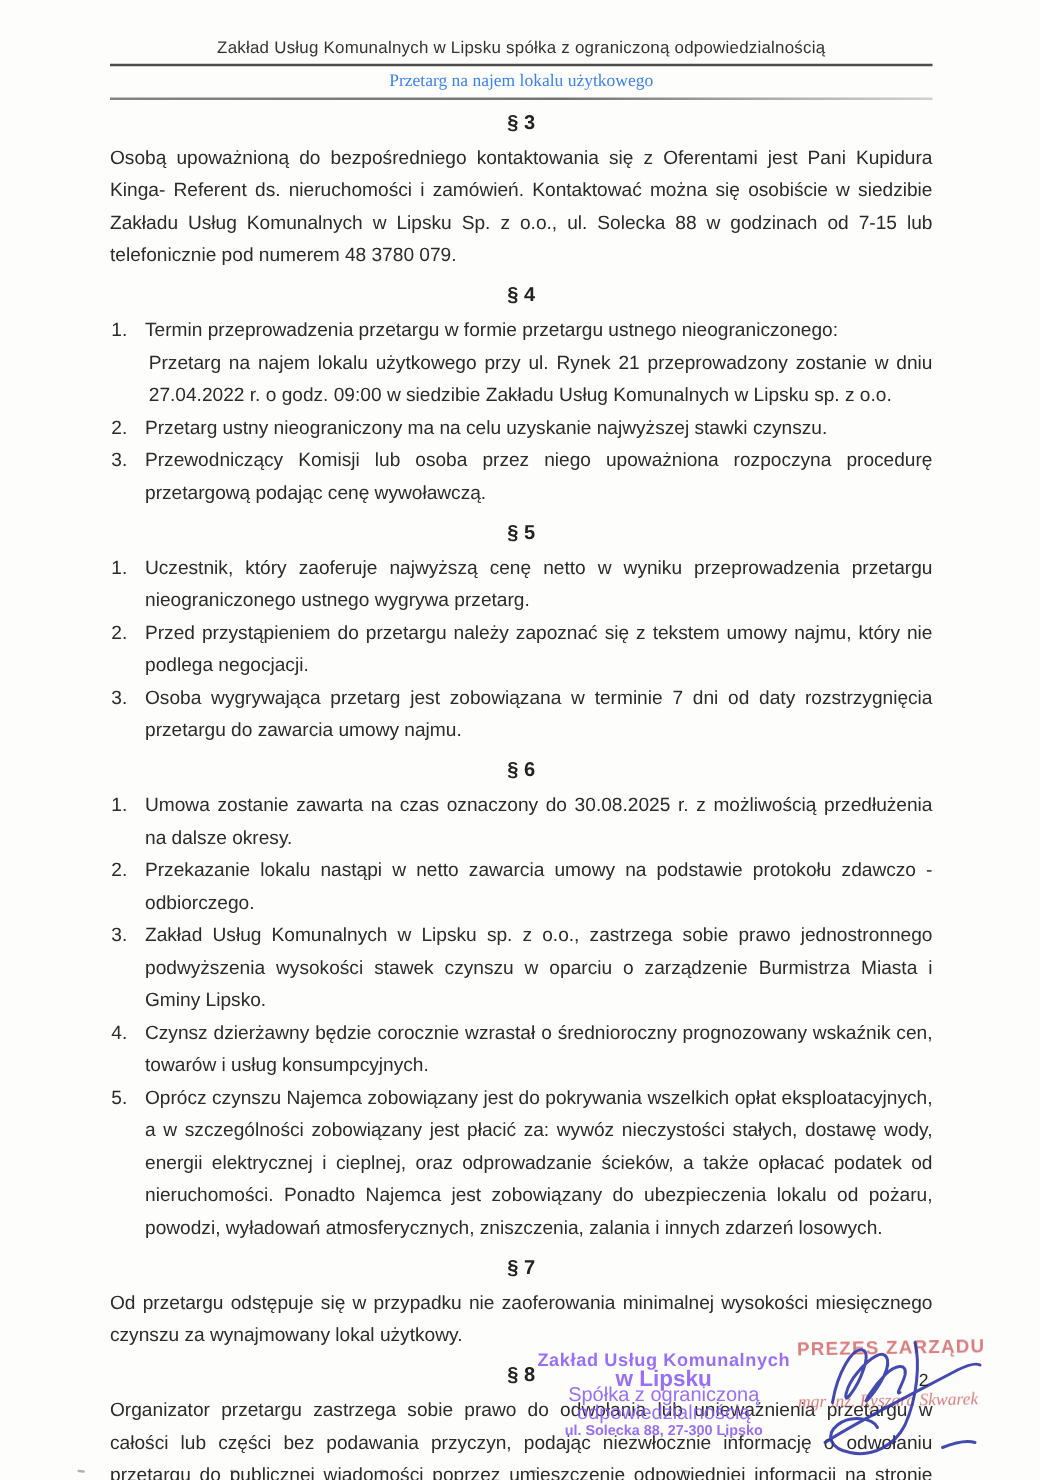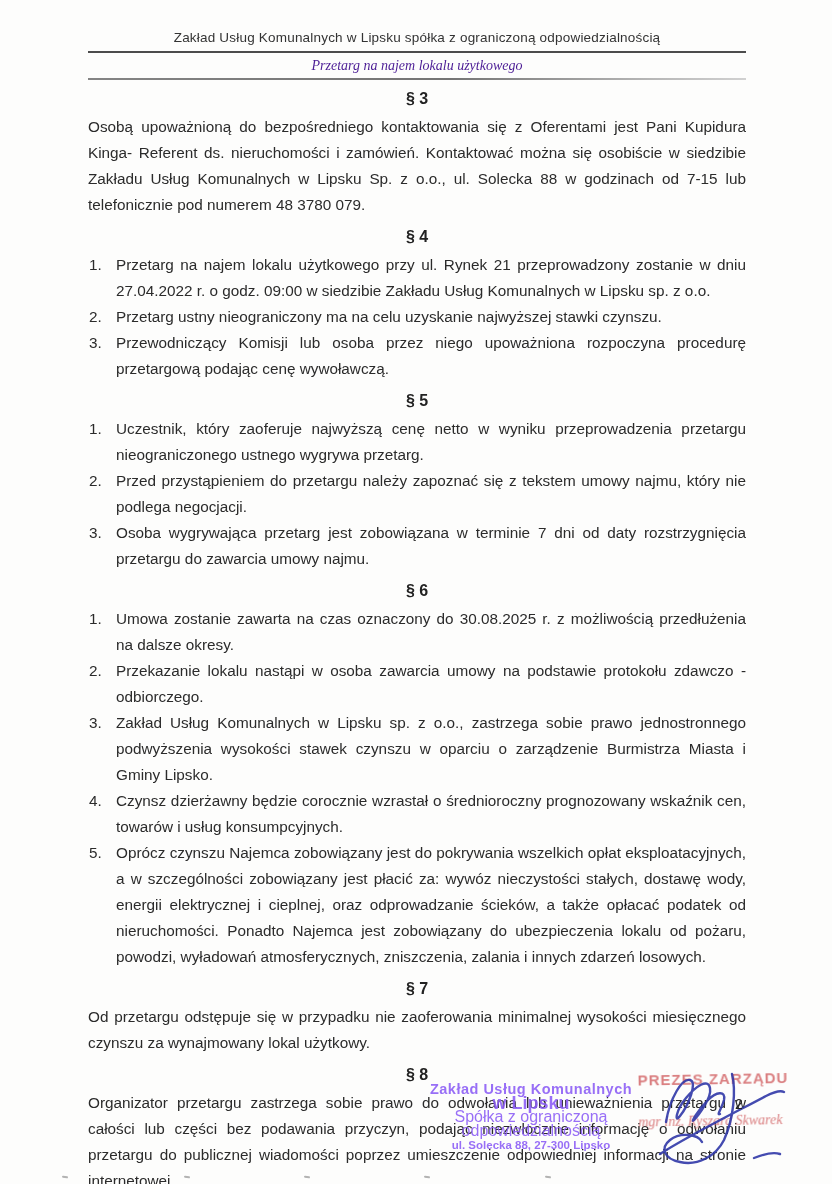--- a/index.html
+++ b/index.html
@@ -18,21 +18,21 @@
     left:88px; top:30px; width:658px;
   }
   
   .doc-header{ text-align:center; }
   .hdr-line1{
     font-size:13.5px; letter-spacing:.2px; color:#333;
     padding-bottom:6px;
   }
   .hdr-rule1{ height:2px; background:#4c4c4c; margin:0 0 3px 0; }
   .hdr-line2{
-    font-size:14px; font-style:italic; color:#4c1d95;
+    font-size:14px; color:#3b82f6;
     font-family:"Liberation Serif","DejaVu Serif",serif;
     padding:2px 0 4px 0;
   }
   .hdr-rule2{
     height:2px; margin-bottom:2px;
     background:linear-gradient(to right,#6f6f6f 0%,#5c5c5c 55%,#a9a9a9 85%,#c9c9c9 100%);
     opacity:.85;
   }
   
   .sec-heading{
@@ -40,21 +40,21 @@
     line-height:26px; margin:6px 0 2px 0; color:#222;
   }
   .para{
     text-align:justify; font-size:15.3px; line-height:26px; margin:0;
   }
   .olist{ margin:0; padding:0; list-style:none; }
   .olist .li{ position:relative; padding-left:28px; }
   .olist .num{
     position:absolute; left:1px; top:0; font-size:15.3px; line-height:26px;
   }
-  .li .para + .para{ margin-left:3px;margin-top:10px; }
+  .li .para + .para{ margin-left:3px; }
   
   .company-stamp{
     position:absolute; left:403px; top:1082px; width:256px;
     text-align:center; color:#8b5cf6; opacity:.88;
     filter:blur(.4px);
     line-height:14px;
   }
   .company-stamp .st1{ font-size:14.5px; font-weight:700; letter-spacing:.5px; }
   .company-stamp .st2{ font-size:18px; font-weight:700; }
   .company-stamp .st3{ font-size:16px; }
@@ -98,20 +98,21 @@
     <div class="section">
       <div class="sec-heading">§ 3</div>
       <p class="para">Osobą upoważnioną do bezpośredniego kontaktowania się z Oferentami jest Pani Kupidura Kinga- Referent ds. nieruchomości i zamówień. Kontaktować można się osobiście w siedzibie Zakładu Usług Komunalnych w Lipsku Sp. z o.o., ul. Solecka 88 w godzinach od 7-15 lub telefonicznie pod numerem 48 3780 079.</p>
     </div>
 
     <div class="section">
       <div class="sec-heading">§ 4</div>
       <div class="olist">
         <div class="li">
           <span class="num">1.</span>
+          <p class="para">Termin przeprowadzenia przetargu w formie przetargu ustnego nieograniczonego:</p>
           <p class="para">Przetarg na najem lokalu użytkowego przy ul. Rynek 21 przeprowadzony zostanie w dniu 27.04.2022 r. o godz. 09:00 w siedzibie Zakładu Usług Komunalnych w Lipsku sp. z o.o.</p>
         </div>
         <div class="li">
           <span class="num">2.</span>
           <p class="para">Przetarg ustny nieograniczony ma na celu uzyskanie najwyższej stawki czynszu.</p>
         </div>
         <div class="li">
           <span class="num">3.</span>
           <p class="para">Przewodniczący Komisji lub osoba przez niego upoważniona rozpoczyna procedurę przetargową podając cenę wywoławczą.</p>
         </div>
@@ -138,21 +139,21 @@
 
     <div class="section">
       <div class="sec-heading">§ 6</div>
       <div class="olist">
         <div class="li">
           <span class="num">1.</span>
           <p class="para">Umowa zostanie zawarta na czas oznaczony do 30.08.2025 r. z możliwością przedłużenia na dalsze okresy.</p>
         </div>
         <div class="li">
           <span class="num">2.</span>
-          <p class="para">Przekazanie lokalu nastąpi w osoba zawarcia umowy na podstawie protokołu zdawczo - odbiorczego.</p>
+          <p class="para">Przekazanie lokalu nastąpi w netto zawarcia umowy na podstawie protokołu zdawczo - odbiorczego.</p>
         </div>
         <div class="li">
           <span class="num">3.</span>
           <p class="para">Zakład Usług Komunalnych w Lipsku sp. z o.o., zastrzega sobie prawo jednostronnego podwyższenia wysokości stawek czynszu w oparciu o zarządzenie Burmistrza Miasta i Gminy Lipsko.</p>
         </div>
         <div class="li">
           <span class="num">4.</span>
           <p class="para">Czynsz dzierżawny będzie corocznie wzrastał o średnioroczny prognozowany wskaźnik cen, towarów i usług konsumpcyjnych.</p>
         </div>
         <div class="li">

